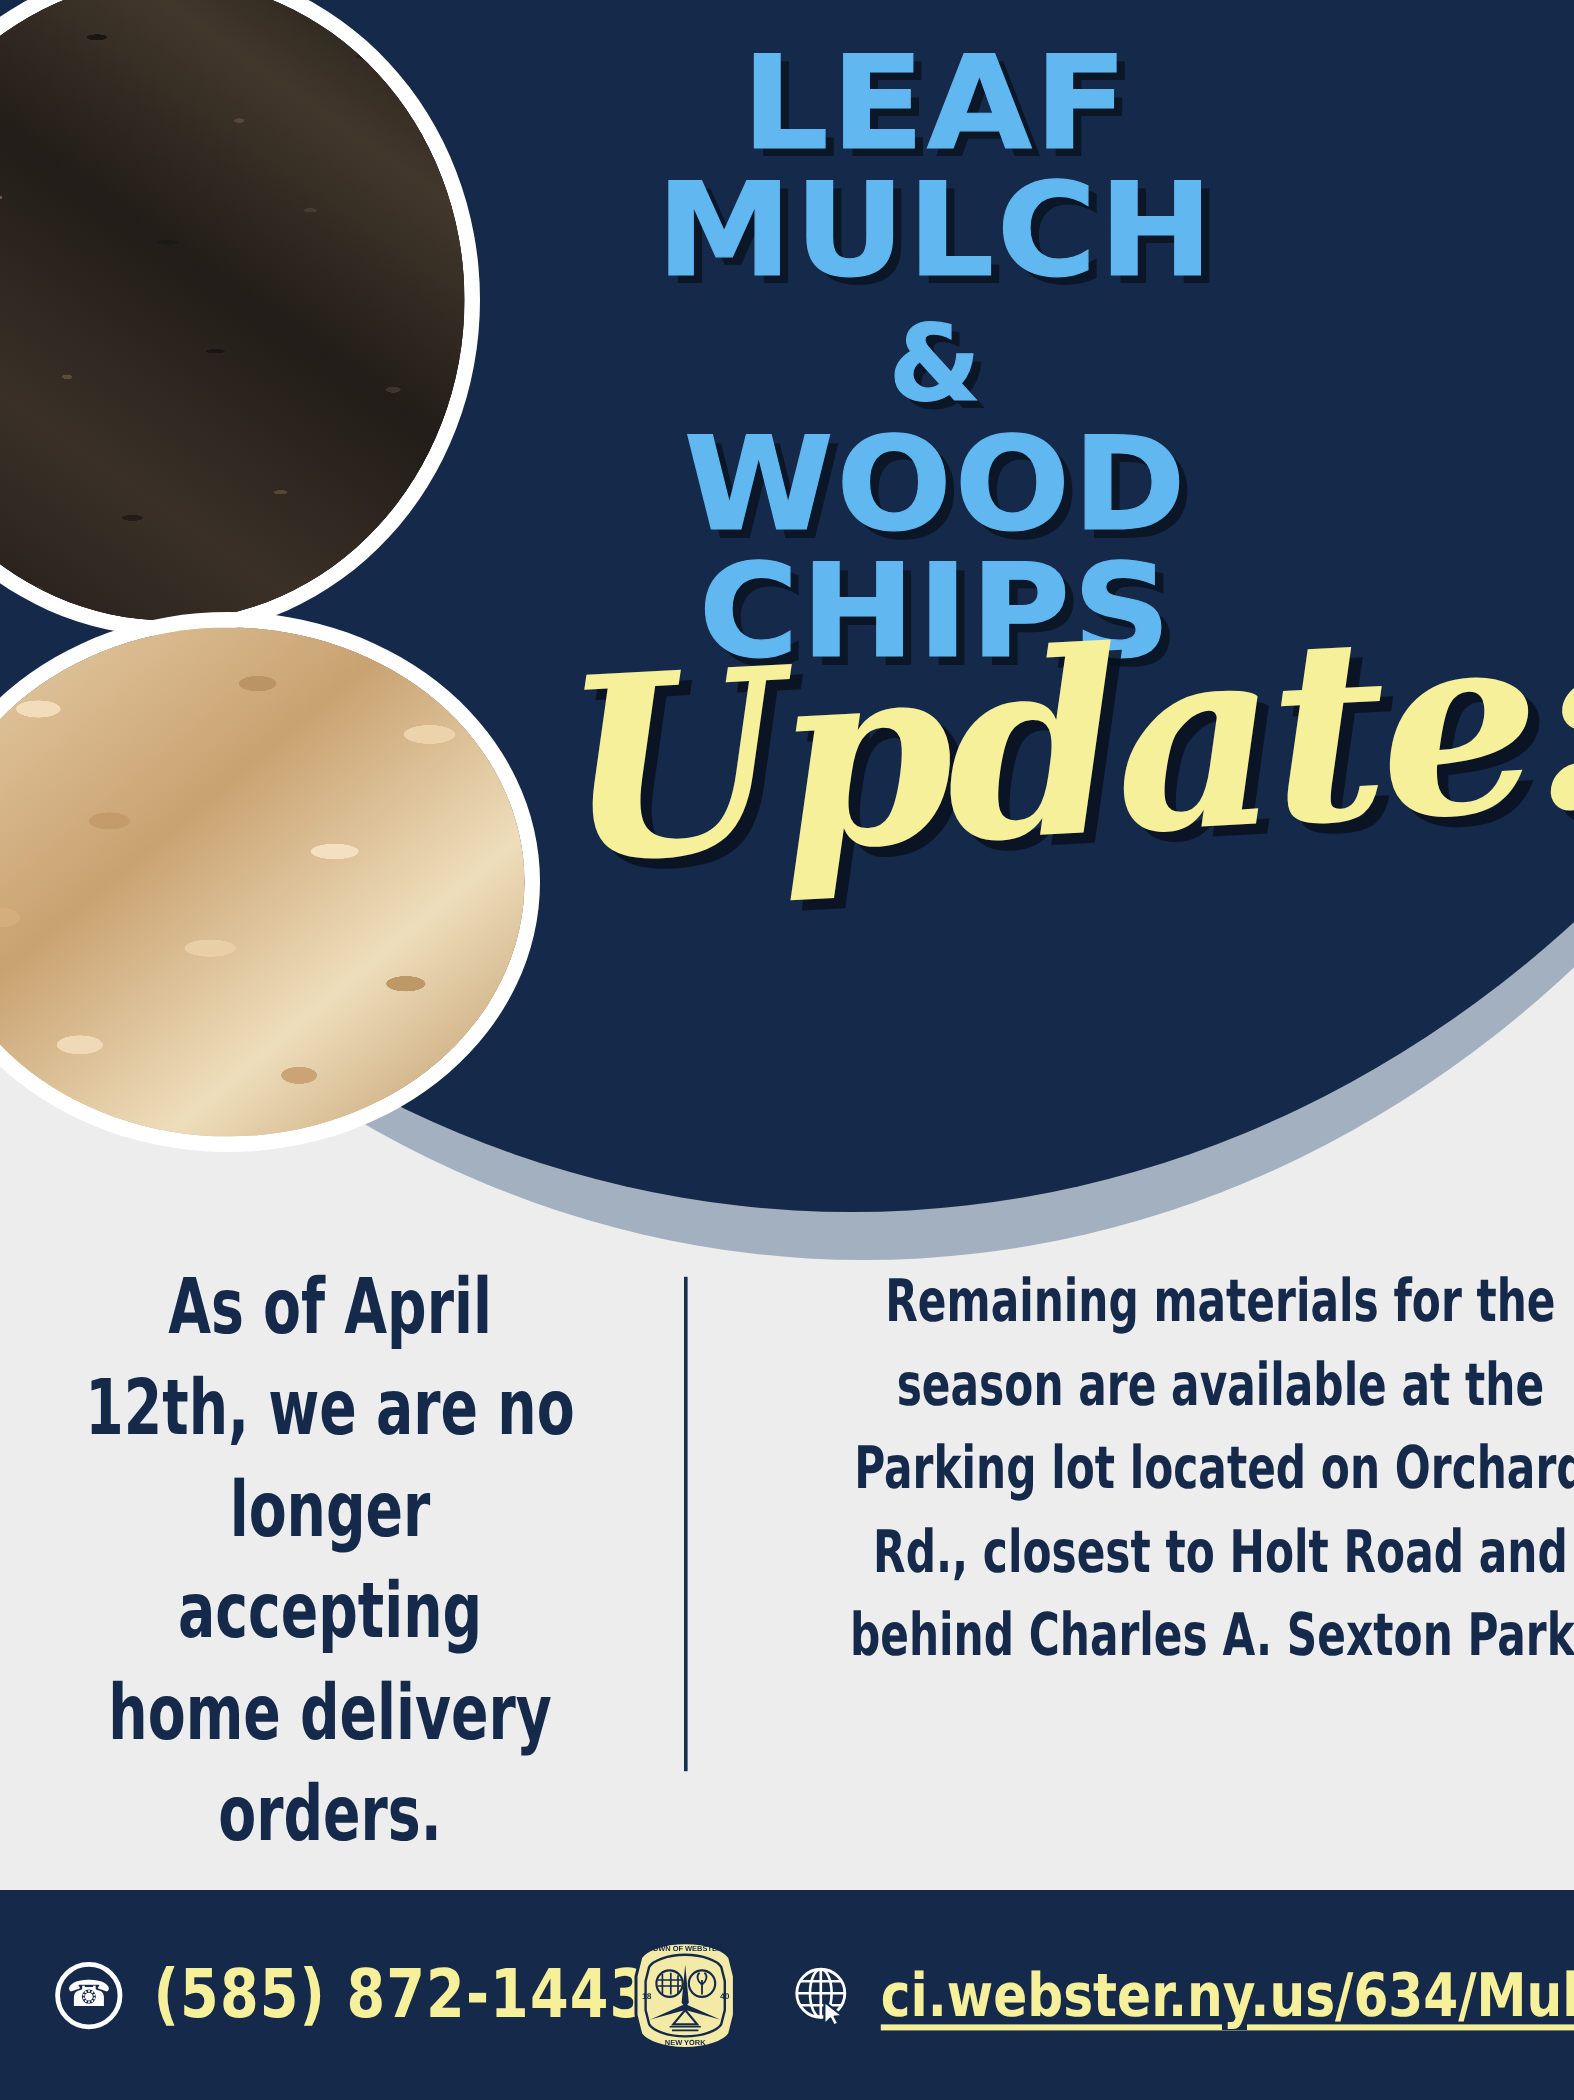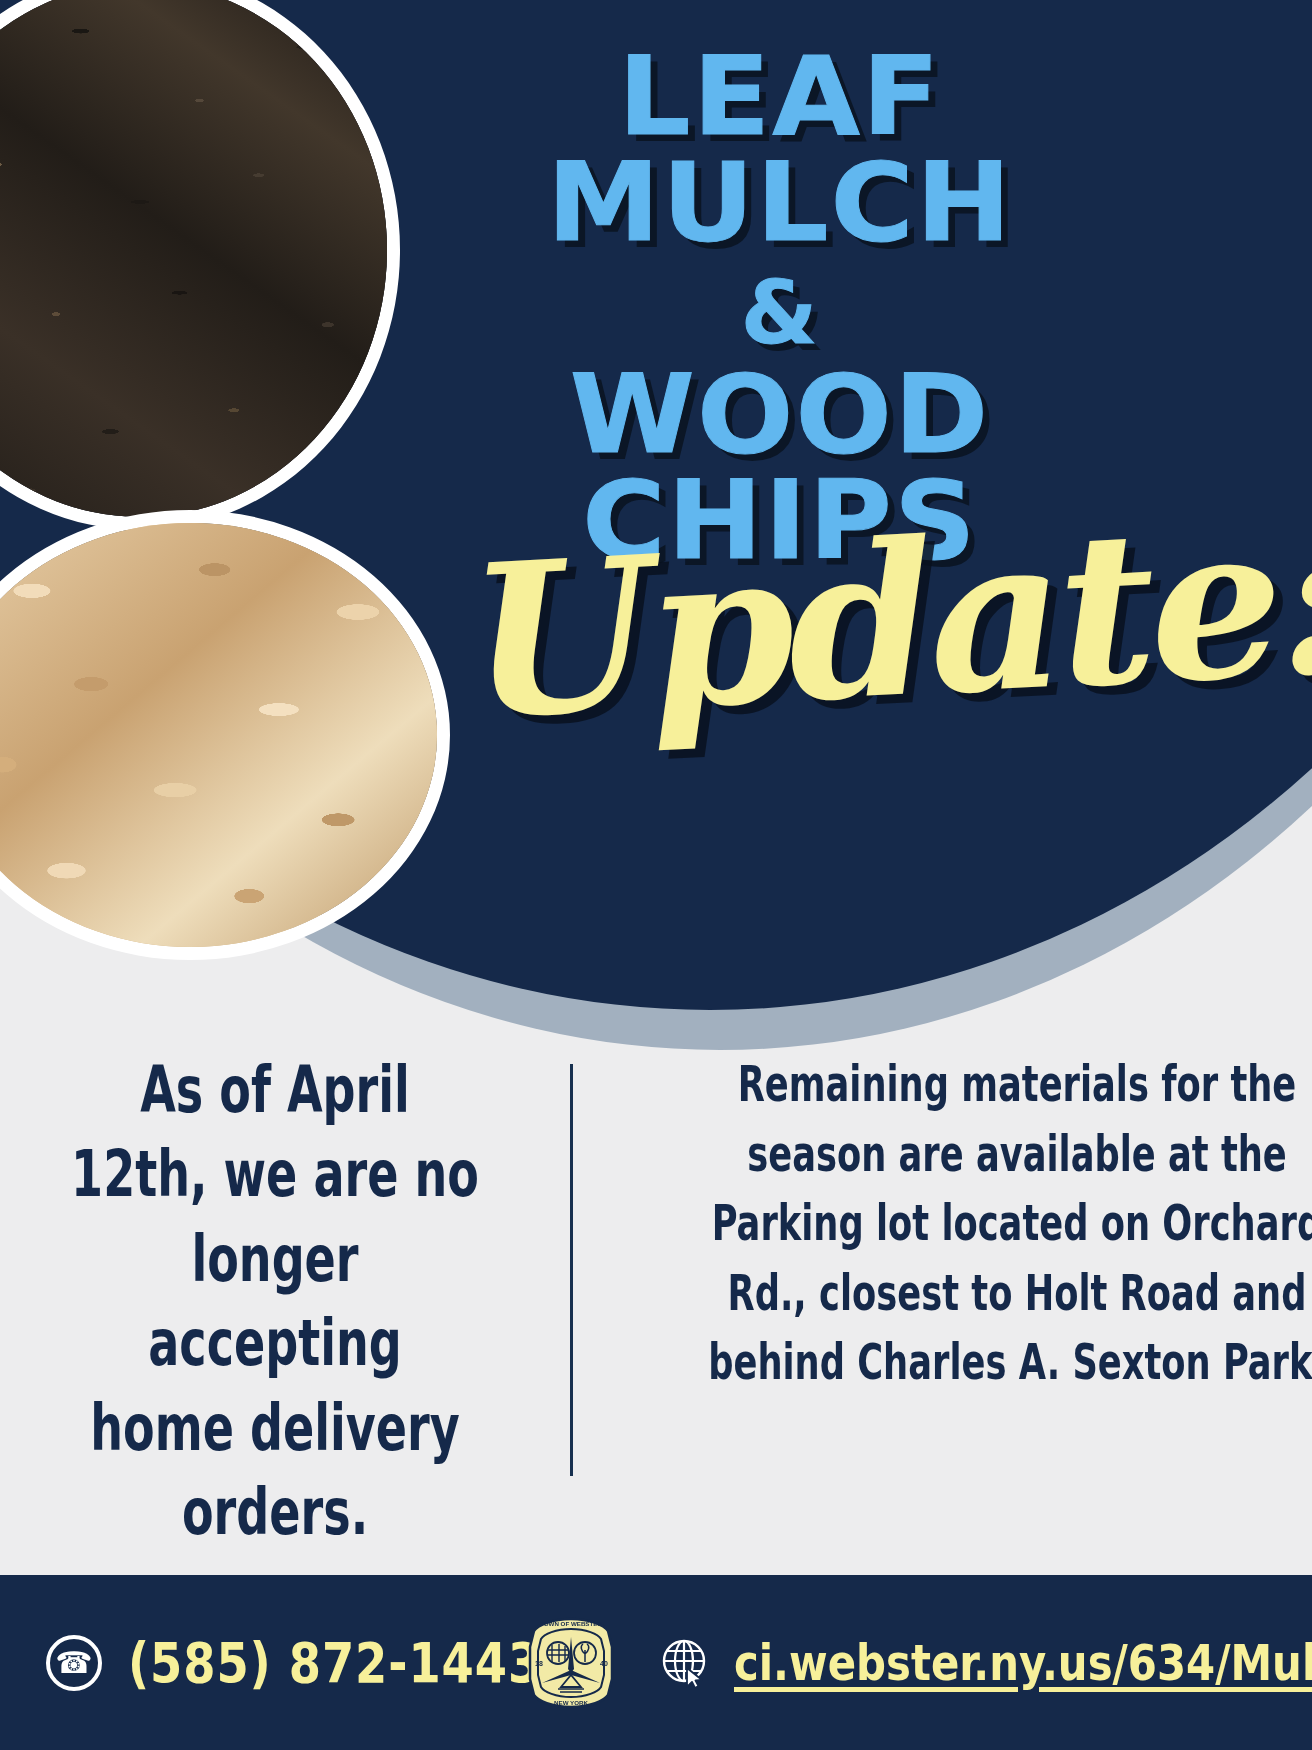--- a/index.html
+++ b/index.html
@@ -44,21 +44,21 @@
     height: 2240px;
     border-radius: 50%;
     background: #15294a;
   }
 
   
   .title-block {
     position: absolute;
     z-index: 6;
     left: 400px;
-    top: 44px;
+    top: 34px;
     width: 760px;
     text-align: center;
   }
   .title-line {
     font-family: "DejaVu Sans", sans-serif;
     font-weight: bold;
     color: #61b7ef;
     text-shadow: 7px 7px 0 #0b1626;
     letter-spacing: 2px;
     line-height: 0.98;

